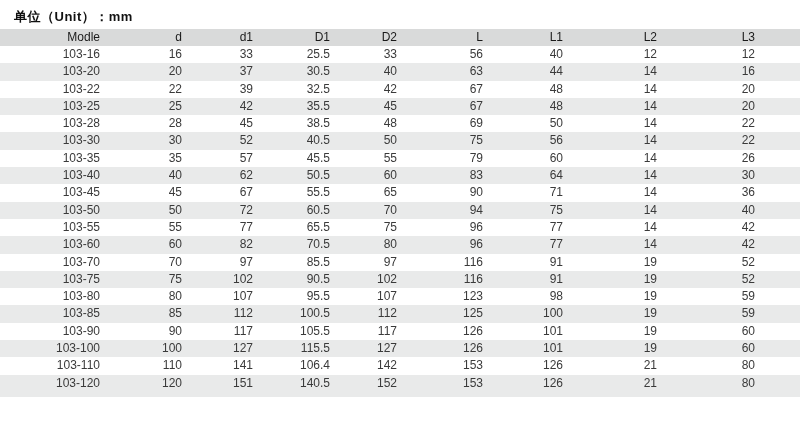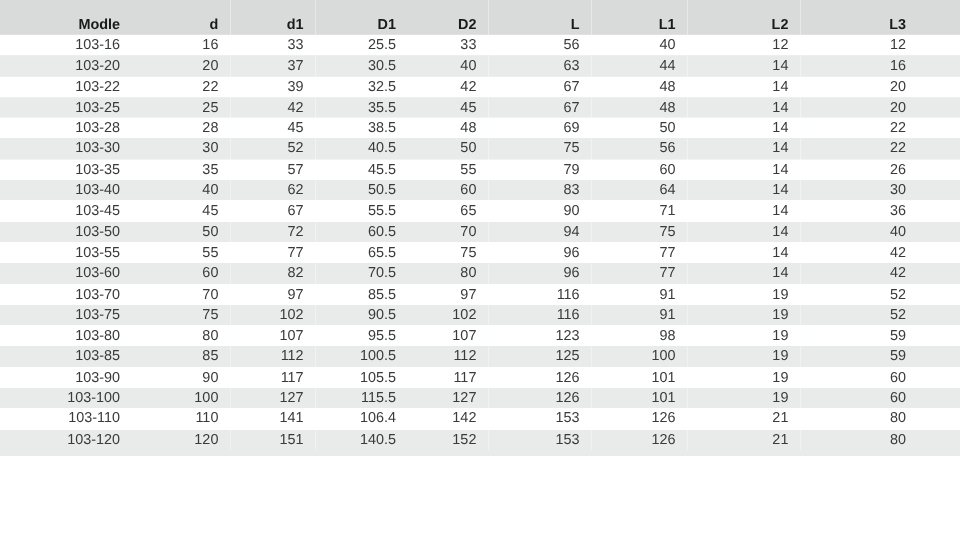--- a/index.html
+++ b/index.html
@@ -25,26 +25,26 @@
     height: 15px;
   }
   table.spec-table {
     border-collapse: collapse;
     table-layout: fixed;
     width: 800px;
   }
   table.spec-table th {
     background: var(--header-bg, #d9dada);
     font-size: 12px;
-    font-weight: bold;
+    font-weight: normal;
     color: #1a1a1a;
     height: 17px;
     line-height: 17px;
     text-align: right;
-    padding: 12px 10px 0 0;
+    padding: 0 10px 0 0;
     white-space: nowrap;
     overflow: hidden;
   }
   table.spec-table td {
     font-size: 12px;
     font-weight: normal;
     color: var(--text, #3a3a3a);
     height: 17.3px;
     line-height: 17.3px;
     text-align: right;
@@ -65,20 +65,21 @@
   .bottom-sliver {
     width: 800px;
     height: 5px;
     background: var(--stripe-bg, #e9eaea);
   }
 </style>
 </head>
 <body>
 
 <div class="page">
+  <div class="title">单位（Unit）：mm</div>
 
   <table class="spec-table">
     <colgroup>
       <col style="width:110px">
       <col style="width:82px">
       <col style="width:71px">
       <col style="width:77px">
       <col style="width:67px">
       <col style="width:86px">
       <col style="width:80px">

